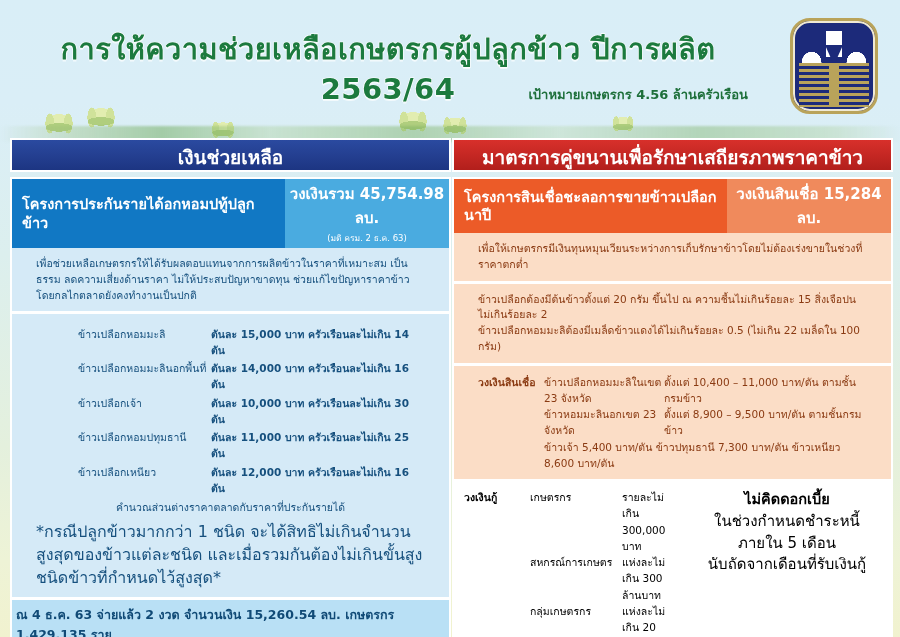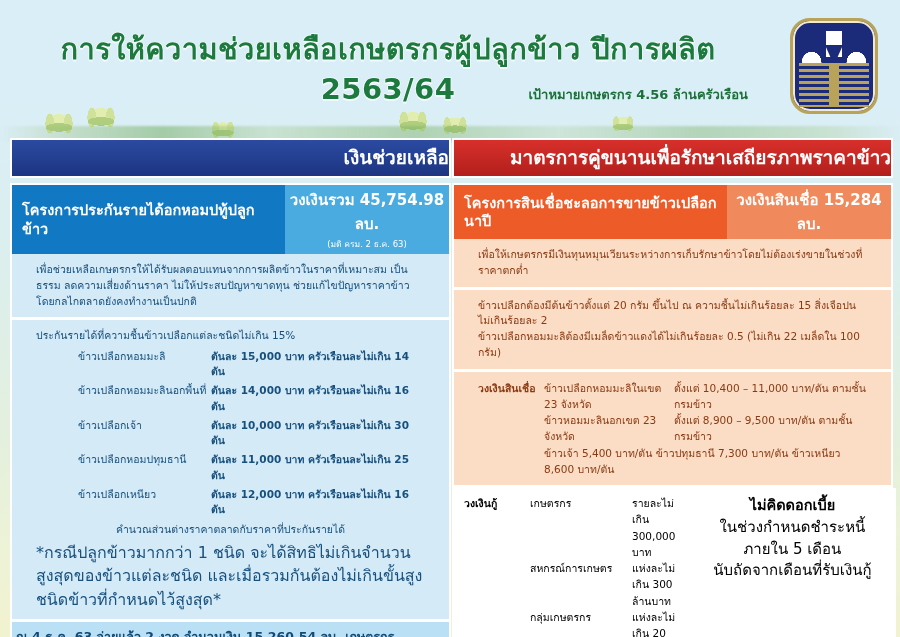--- a/index.html
+++ b/index.html
@@ -87,21 +87,21 @@
     content:""; position:absolute; left:50%; top:0; transform:translateX(-50%);
     width:10px; height:44px; background:#b9a35a;
   }
 
   
   .col { position: absolute; top: 138px; width: 441px; }
   #col-left  { left: 10px; }
   #col-right { left: 452px; }
 
   .col-banner {
-    height: 40px; line-height: 34px; text-align: right;
+    height: 34px; line-height: 34px; text-align: center;
     color: #fff; font-size: 19px; font-weight: bold;
     border: 2px solid #ffffff;
   }
   #col-left  .col-banner { background: linear-gradient(180deg,#2b4aa0,#1d3582); }
   #col-right .col-banner { background: linear-gradient(180deg,#d8302b,#b21f1c); }
 
   .card { margin-top: 5px; border: 2px solid #fff; }
 
   
   .prog-head { display: flex; align-items: stretch; min-height: 40px; }
@@ -148,21 +148,21 @@
   .rice-table td { font-size: 10.5px; padding: 1.5px 0; vertical-align: top; }
   .rice-table td.name  { padding-left: 42px; width: 175px; }
   .rice-table td.price { font-weight: bold; }
   .note-line { text-align: center; font-size: 10.5px; margin-top: 2px; }
   .star-note { font-size: 16px; line-height: 1.45; margin-top: 4px; }
 
   
   .kv { display: flex; font-size: 10.5px; line-height: 1.55; }
   .kv .k { flex: 0 0 66px; font-weight: bold; }
   .kv .v { flex: 1 1 auto; }
-  .sub-row { display: flex; justify-content: space-between; gap: 10px; }
+  .sub-row { display: flex; justify-content: space-between; }
   .sub-row .lbl { flex: 0 0 120px; }
   .sub-row .val { flex: 1 1 auto; }
 
   
   .split { display: flex; gap: 3px; background: #fff; }
   .split > div { background: inherit; }
   .pane { padding: 7px 10px; font-size: 10.5px; line-height: 1.5; }
   .pane-l { flex: 1 1 auto; background: #fbddc6; }
   .pane-r { flex: 0 0 208px; background: #f6cdac; text-align: center; }
   .pane-r .big { font-size: 14.5px; font-weight: bold; }
@@ -205,21 +205,20 @@
       <div class="prog-head">
         <div class="prog-title">โครงการประกันรายได้อกหอมปทู้ปลูกข้าว</div>
         <div class="prog-budget">
           <span class="amt">วงเงินรวม 45,754.98 ลบ.</span>
           <span class="note">(มติ ครม. 2 ธ.ค. 63)</span>
         </div>
       </div>
       <div class="body-text">เพื่อช่วยเหลือเกษตรกรให้ได้รับผลตอบแทนจากการผลิตข้าวในราคาที่เหมาะสม เป็นธรรม ลดความเสี่ยงด้านราคา ไม่ให้ประสบปัญหาขาดทุน ช่วยแก้ไขปัญหาราคาข้าว โดยกลไกตลาดยังคงทำงานเป็นปกติ</div>
       <div class="sep"></div>
       <div class="body-text">
-        <div>ประกันรายได้ที่ความชื้นข้าวเปลือกแต่ละชนิดไม่เกิน 15%</div>
         <table class="rice-table">
           <tbody>
               <tr>
             <td class="name">ข้าวเปลือกหอมมะลิ</td>
             <td class="price">ตันละ 15,000 บาท ครัวเรือนละไม่เกิน 14 ตัน</td>
           </tr>
           <tr>
             <td class="name">ข้าวเปลือกหอมมะลินอกพื้นที่</td>
             <td class="price">ตันละ 14,000 บาท ครัวเรือนละไม่เกิน 16 ตัน</td>
           </tr>

